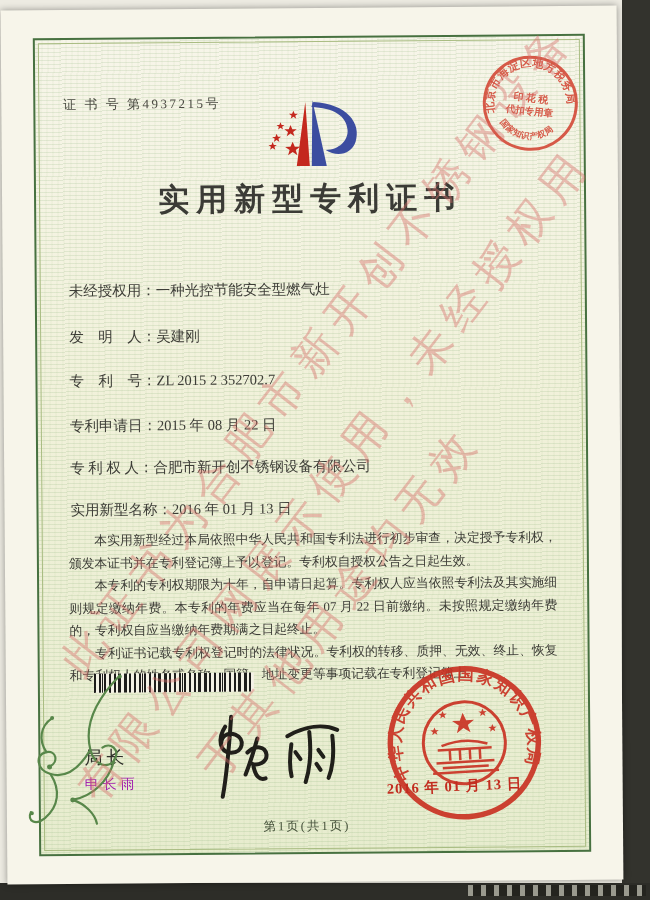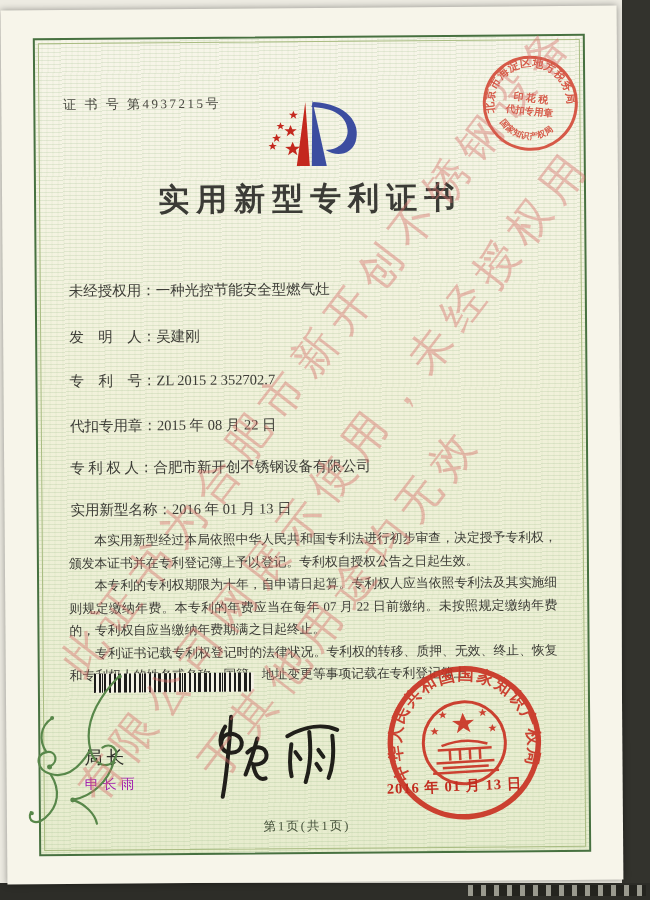--- a/index.html
+++ b/index.html
@@ -95,21 +95,21 @@
     <use href="#st" fill="#c4281e" transform="translate(27,50) scale(0.45)"></use>
     <use href="#st" fill="#c4281e" transform="translate(23,58) scale(0.42)"></use>
     <use href="#st" fill="#c4281e" transform="translate(43,61) scale(0.75)"></use>
   </svg>
 
   <div class="title">实用新型专利证书</div>
 
   <div class="field f0"><span>未经授权用：</span><span>一种光控节能安全型燃气灶</span></div>
   <div class="field f1"><span>发　明　人：</span><span>吴建刚</span></div>
   <div class="field f2"><span>专　利　号：</span><span>ZL 2015 2 352702.7</span></div>
-  <div class="field f3"><span>代扣专用章：</span><span>2015 年 08 月 22 日</span></div>
+  <div class="field f3"><span>专利申请日：</span><span>2015 年 08 月 22 日</span></div>
   <div class="field f4"><span>专 利 权 人：</span><span>合肥市新开创不锈钢设备有限公司</span></div>
   <div class="field f5"><span>实用新型名称：</span><span>2016 年 01 月 13 日</span></div>
 
   <div class="body-text">
     <p>本实用新型经过本局依照中华人民共和国专利法进行初步审查，决定授予专利权，颁发本证书并在专利登记簿上予以登记。专利权自授权公告之日起生效。</p>
     <p>本专利的专利权期限为十年，自申请日起算。专利权人应当依照专利法及其实施细则规定缴纳年费。本专利的年费应当在每年 07 月 22 日前缴纳。未按照规定缴纳年费的，专利权自应当缴纳年费期满之日起终止。</p>
     <p>专利证书记载专利权登记时的法律状况。专利权的转移、质押、无效、终止、恢复和专利权人的姓名或名称、国籍、地址变更等事项记载在专利登记簿上。</p>
   </div>
 
   <div class="barcode"></div>

